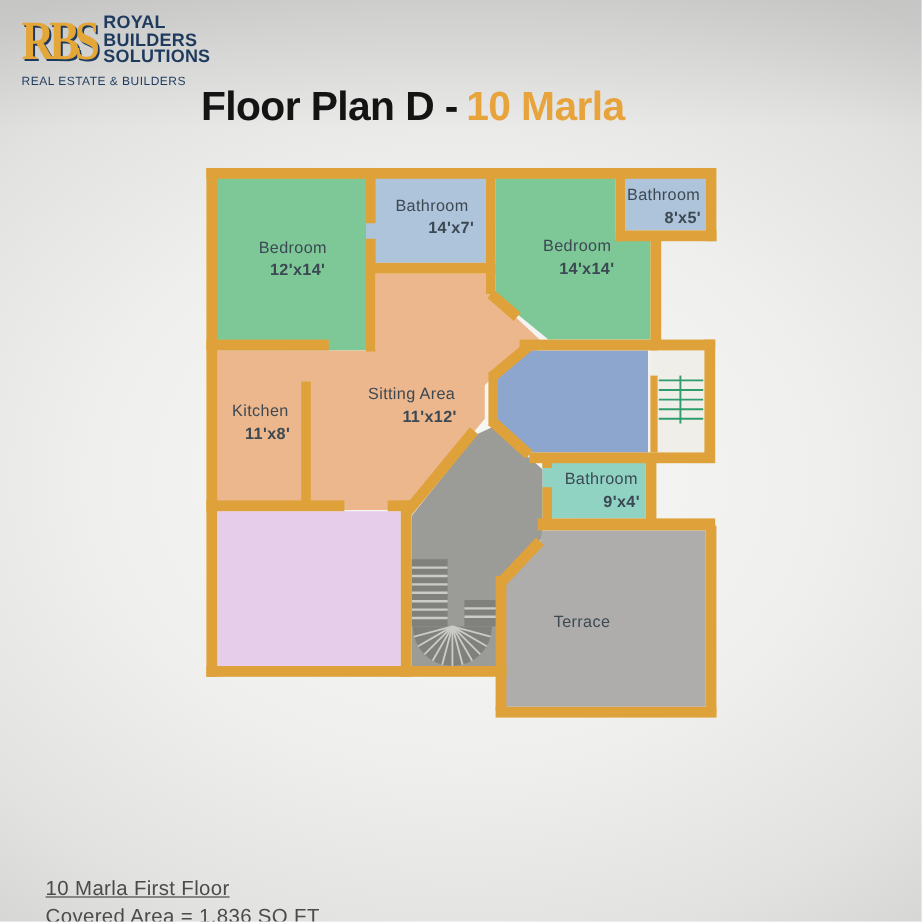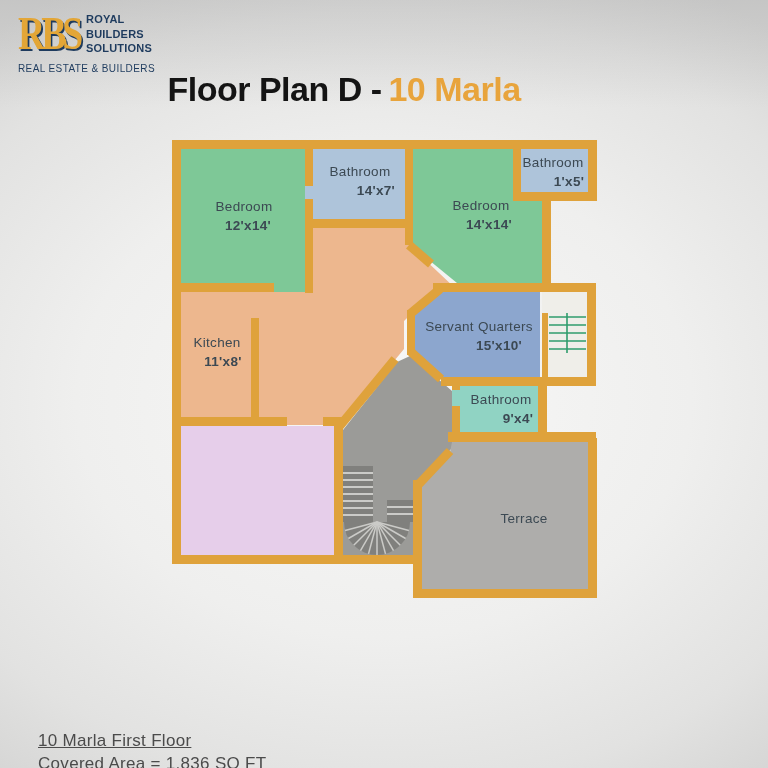--- a/index.html
+++ b/index.html
@@ -12,21 +12,21 @@
   }
   
   .logo{position:absolute;left:18px;top:8px;width:160px;}
   .logo-row{display:flex;align-items:flex-start;}
   .monogram{
     font-family:"Liberation Serif", serif;font-weight:700;font-size:46px;line-height:52px;
     color:#E3A637;letter-spacing:-5px;text-shadow:2px 2px 0 #1E3B5E;
     transform:scaleX(.82);transform-origin:left top;width:62px;flex:0 0 62px;
   }
   .logo-name{margin-left:6px;margin-top:4px;color:#1E3B5E;font-weight:700;
-    font-size:11px;line-height:14.5px;letter-spacing:.2px;}
+    font-size:15px;line-height:14.5px;letter-spacing:.2px;}
   .logo-tagline{color:#1E3B5E;font-weight:400;font-size:10px;letter-spacing:.4px;margin-top:3px;}
   
   .title{position:absolute;left:0;top:70px;width:688px;text-align:center;
     font-size:34px;font-weight:700;letter-spacing:-.5px;color:#141414;}
   .title .hl{color:#E8A43C;margin-left:7px;}
   
   .plan-svg{position:absolute;left:0;top:0;}
   
   .room-label{position:absolute;transform:translate(-50%,-50%);text-align:center;
     color:#3C4953;white-space:nowrap;line-height:18.5px;}
@@ -160,35 +160,35 @@
   <div class="room-label" style="left:360px;top:181px">
     <div class="rn">Bathroom</div>
     <div class="rs" style="transform:translateX(16px)">14'x7'</div>
   </div>
   <div class="room-label" style="left:481px;top:215px">
     <div class="rn">Bedroom</div>
     <div class="rs" style="transform:translateX(8px)">14'x14'</div>
   </div>
   <div class="room-label" style="left:553px;top:172px">
     <div class="rn">Bathroom</div>
-    <div class="rs" style="transform:translateX(16px)">1'x5'</div>
+    <div class="rs" style="transform:translateX(16px)">8'x5'</div>
   </div>
   <div class="room-label" style="left:217px;top:352px">
     <div class="rn">Kitchen</div>
     <div class="rs" style="transform:translateX(6px)">11'x8'</div>
   </div>
-  <div class="room-label" style="left:479px;top:336px">
-    <div class="rn">Servant Quarters</div>
-    <div class="rs" style="transform:translateX(20px)">15'x10'</div>
+  <div class="room-label" style="left:343px;top:338px">
+    <div class="rn">Sitting Area</div>
+    <div class="rs" style="transform:translateX(15px)">11'x12'</div>
   </div>
   <div class="room-label" style="left:501px;top:409px">
     <div class="rn">Bathroom</div>
     <div class="rs" style="transform:translateX(17px)">9'x4'</div>
   </div>
-  <div class="room-label" style="left:524px;top:519px">
+  <div class="room-label" style="left:485px;top:519px">
     <div class="rn">Terrace</div>
   </div>
 
   <div class="footer">
     <div>10 Marla First Floor</div>
     <div>Covered Area = 1,836 SQ FT</div>
   </div>
 
 </div>
 

